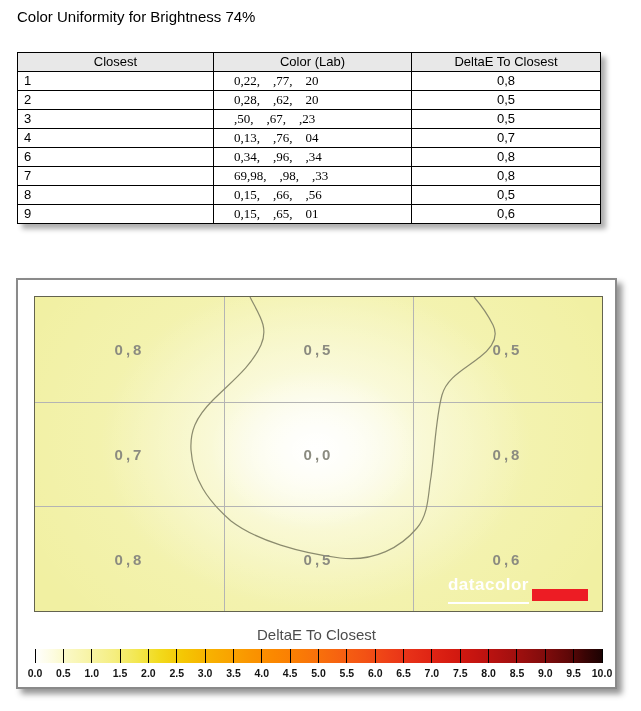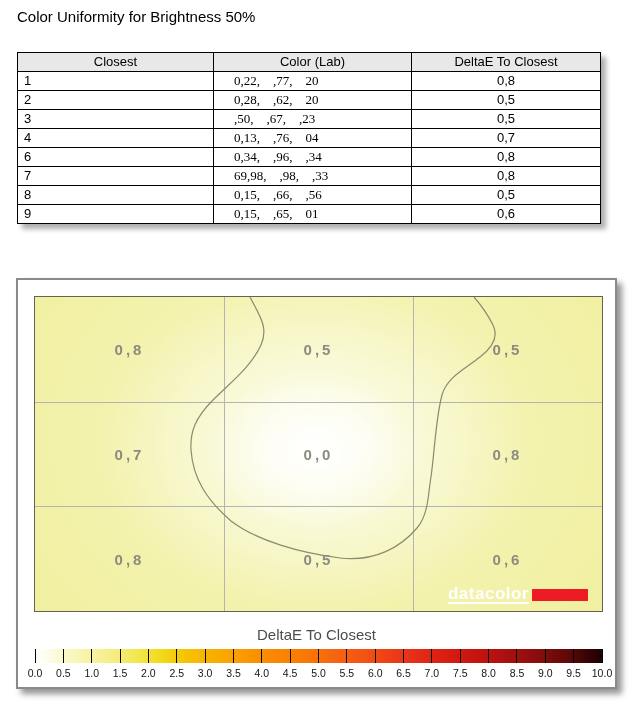--- a/index.html
+++ b/index.html
@@ -56,21 +56,21 @@
     position:absolute;transform:translate(-50%,-50%);
     font-size:15px;font-weight:700;letter-spacing:3px;
     color:#8b8b80;white-space:nowrap;
   }
   .datacolor-logo{
     position:absolute;right:14px;bottom:7px;
     display:flex;align-items:flex-end;
   }
   .logo-text{
     font-size:17px;font-weight:700;color:#fff;letter-spacing:0.5px;
-    border-bottom:2px solid #fff;line-height:15px;padding-bottom:1px;
+    border-bottom:2px solid #fff;line-height:15px;padding-bottom:10px;
   }
   .logo-rect{width:56px;height:12px;margin-left:3px;margin-bottom:3px;}
   
   .legend-title{
     position:absolute;left:0;top:346px;width:100%;
     text-align:center;font-size:15px;color:#4d4d4d;
   }
   .scale-bar{
     position:absolute;left:17px;top:369px;width:567px;height:14px;
     background:linear-gradient(to right,
@@ -78,27 +78,27 @@
       #f3e750 18%, #f2da1c 22%, #f4c704 26%, #f7b400 30%, #f9a500 34%,
       #fa9500 38%, #fb8800 42%, #fa7d04 46%, #f8700b 50%, #f66111 54%,
       #f35314 58%, #ee4117 62%, #e73118 66%, #df2414 70%, #d41a10 74%,
       #c41410 78%, #b01110 82%, #9a0f0e 86%, #800c0c 90%, #600808 94%,
       #3a0404 97%, #1c0202 100%);
   }
   .scale-tick{position:absolute;top:0;width:1px;height:14px;background:#000;}
   .scale-labels{position:absolute;left:17px;top:387px;width:567px;height:13px;}
   .scale-tick-label{
     position:absolute;top:0;transform:translateX(-50%);
-    font-size:10.5px;font-weight:400;color:#141414;white-space:nowrap;
+    font-size:10.5px;font-weight:700;color:#141414;white-space:nowrap;
   }
 </style>
 </head>
 <body>
 
-<div class="page-title">Color Uniformity for Brightness 50%</div>
+<div class="page-title">Color Uniformity for Brightness 74%</div>
 
 <table class="data-table">
   <colgroup>
     <col class="col-quadrant">
       <col class="col-lab">
       <col class="col-delta">
   </colgroup>
   <thead>
     <tr id="table-head-row">
         <th>Closest</th>

